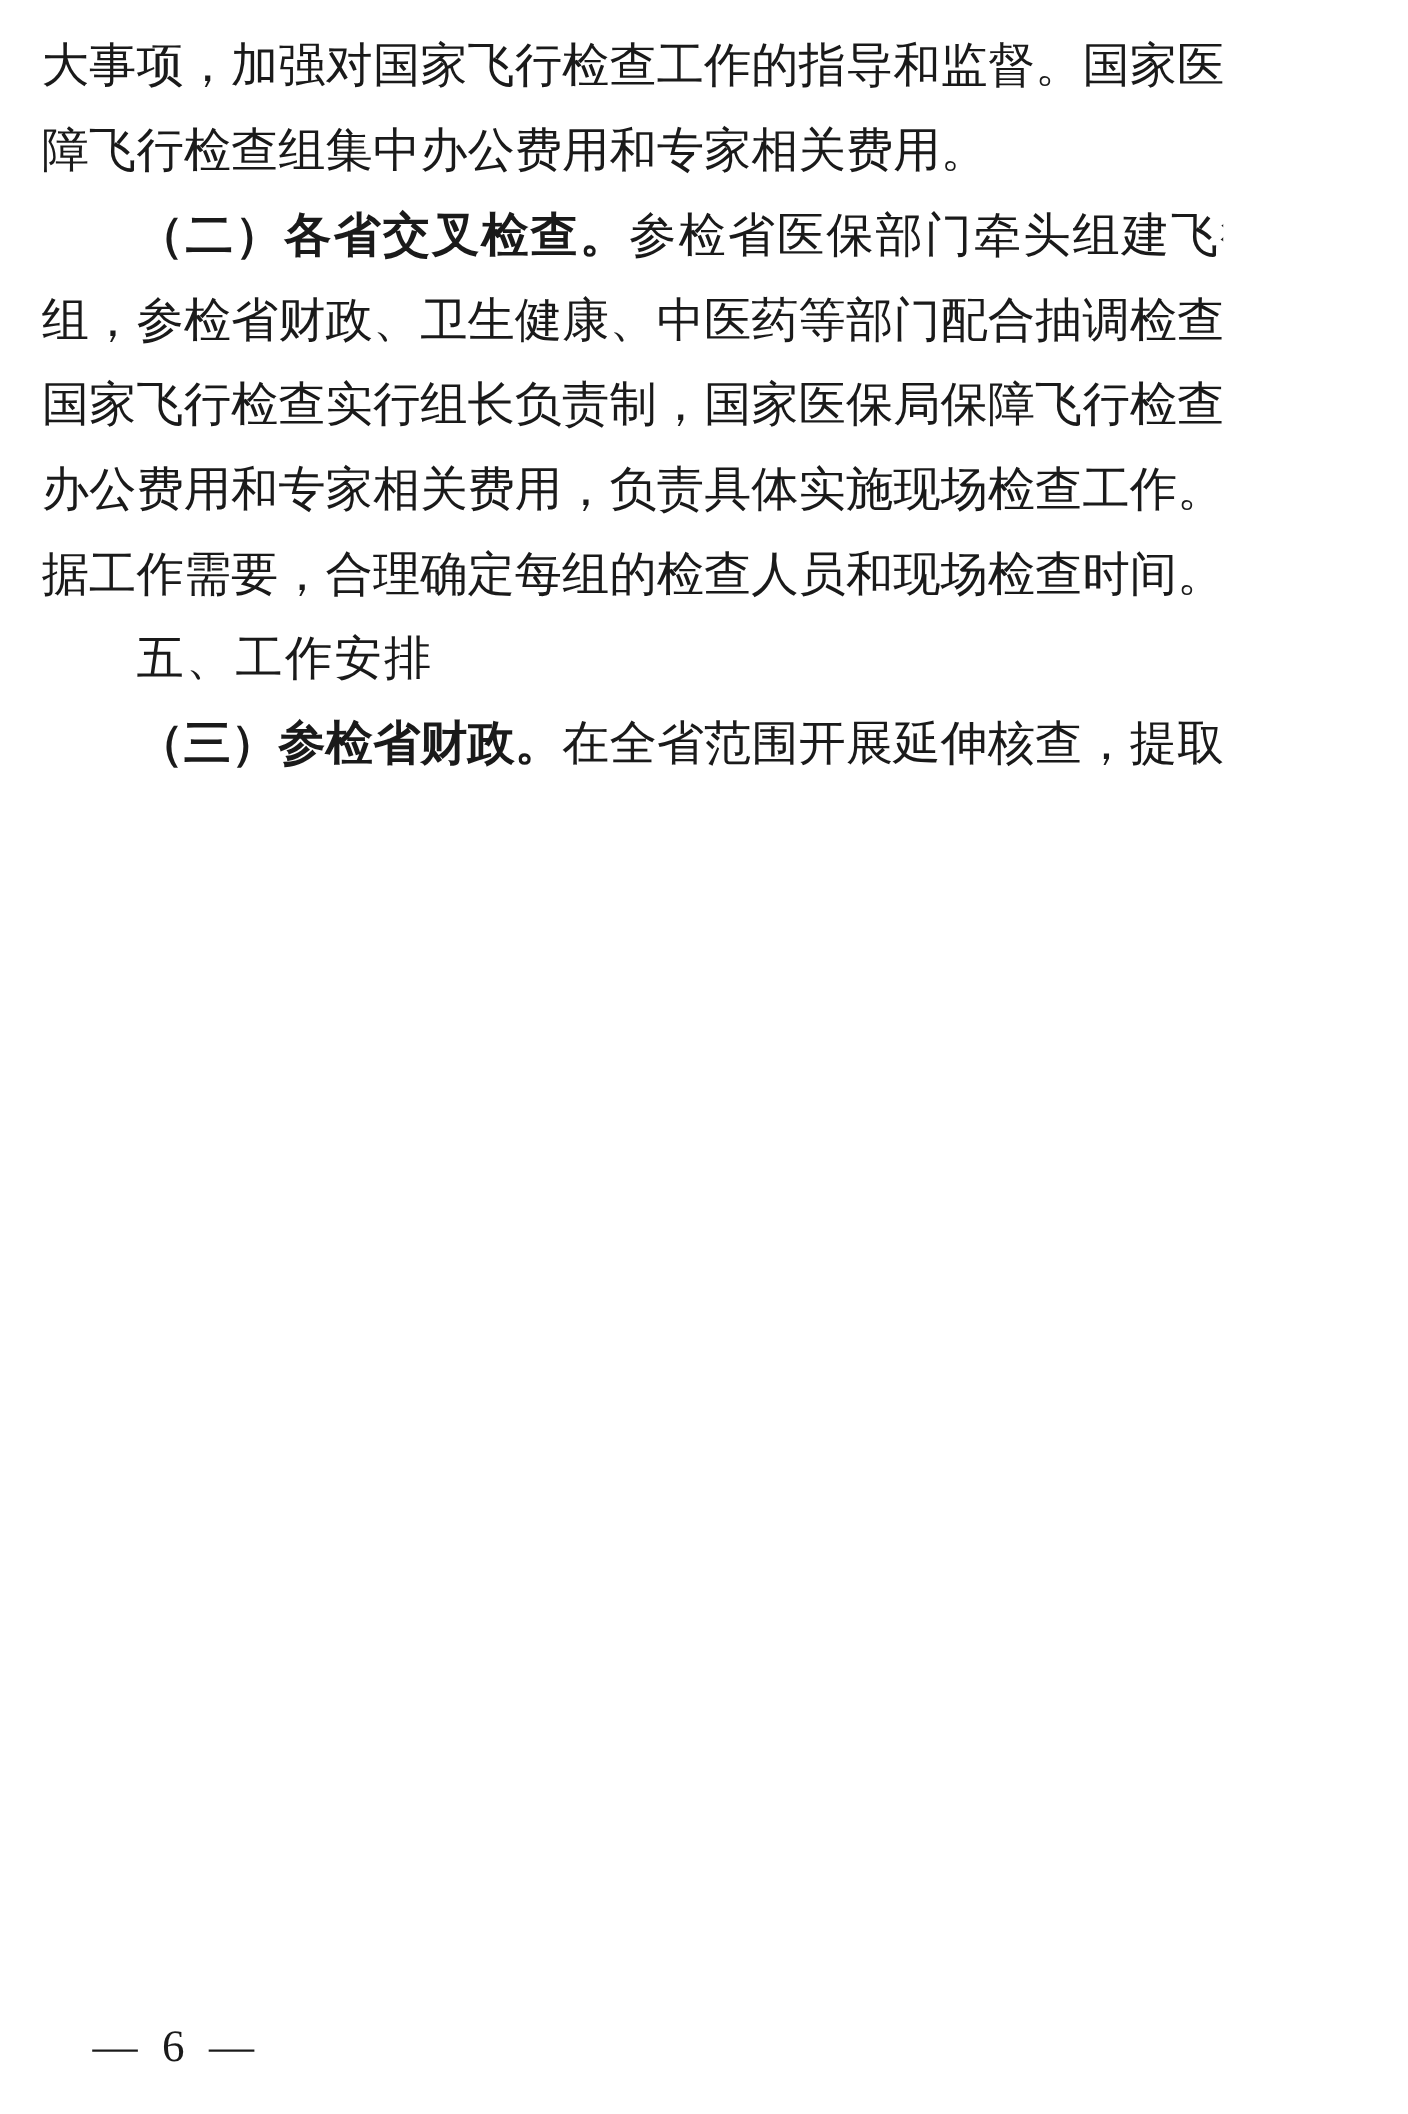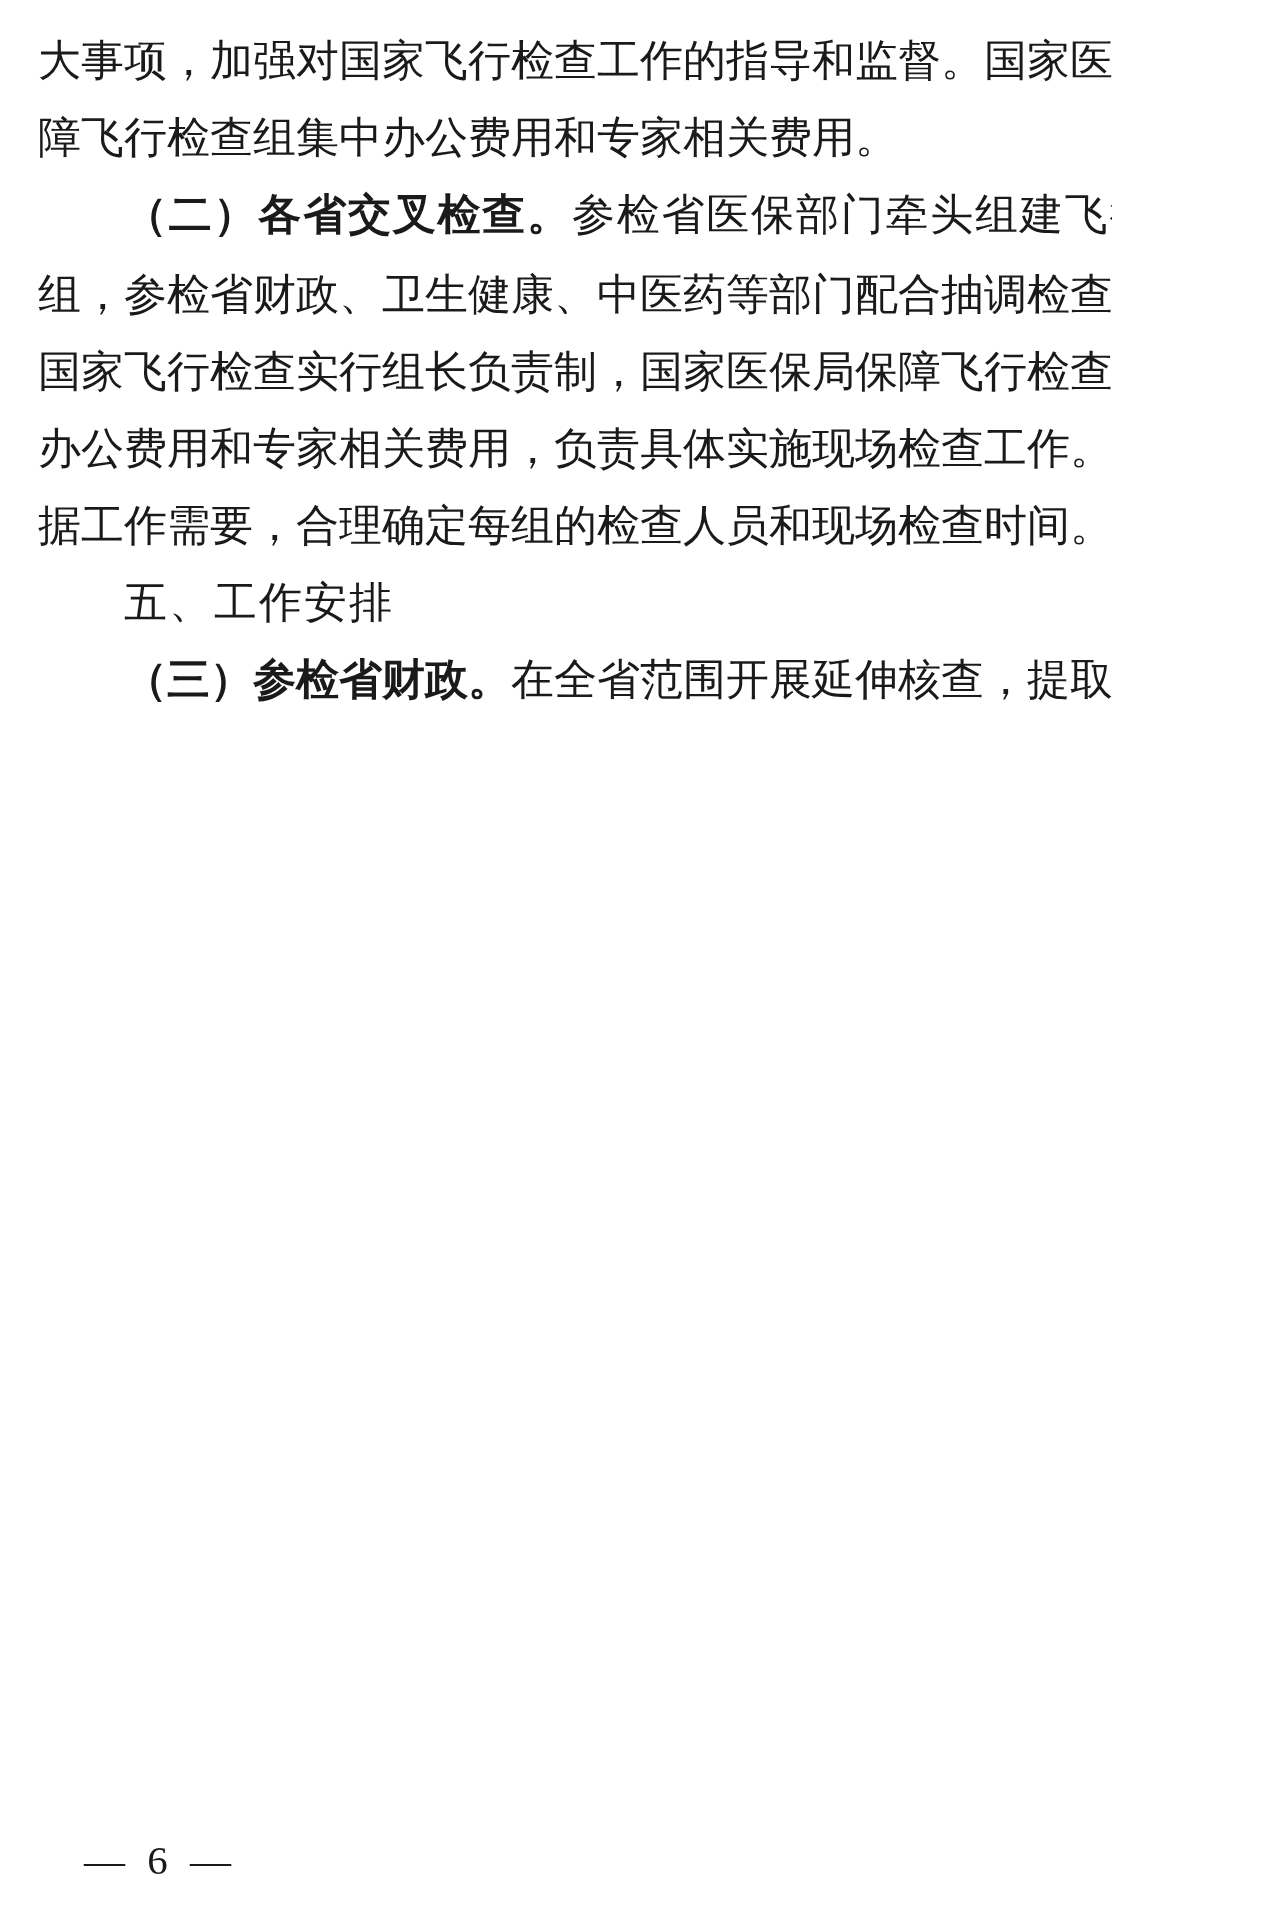--- a/index.html
+++ b/index.html
@@ -40,21 +40,20 @@
     font-family: "Liberation Sans", "DejaVu Sans", sans-serif;
     font-weight: 700;
     letter-spacing: 2px;
   }
   .run.regular {
     font-weight: 400;
     text-align: right;
   }
   .run.bold-lead {
     font-weight: 700;
-    font-family: Liberation Mono, monospace;
   }
   .page-footer {
     position: absolute;
     left: 84px;
     top: 1836px;
     font-family: "Liberation Serif", "DejaVu Serif", serif;
     font-size: 41px;
     line-height: 48px;
     color: #1a1a1a;
     letter-spacing: 6px;

